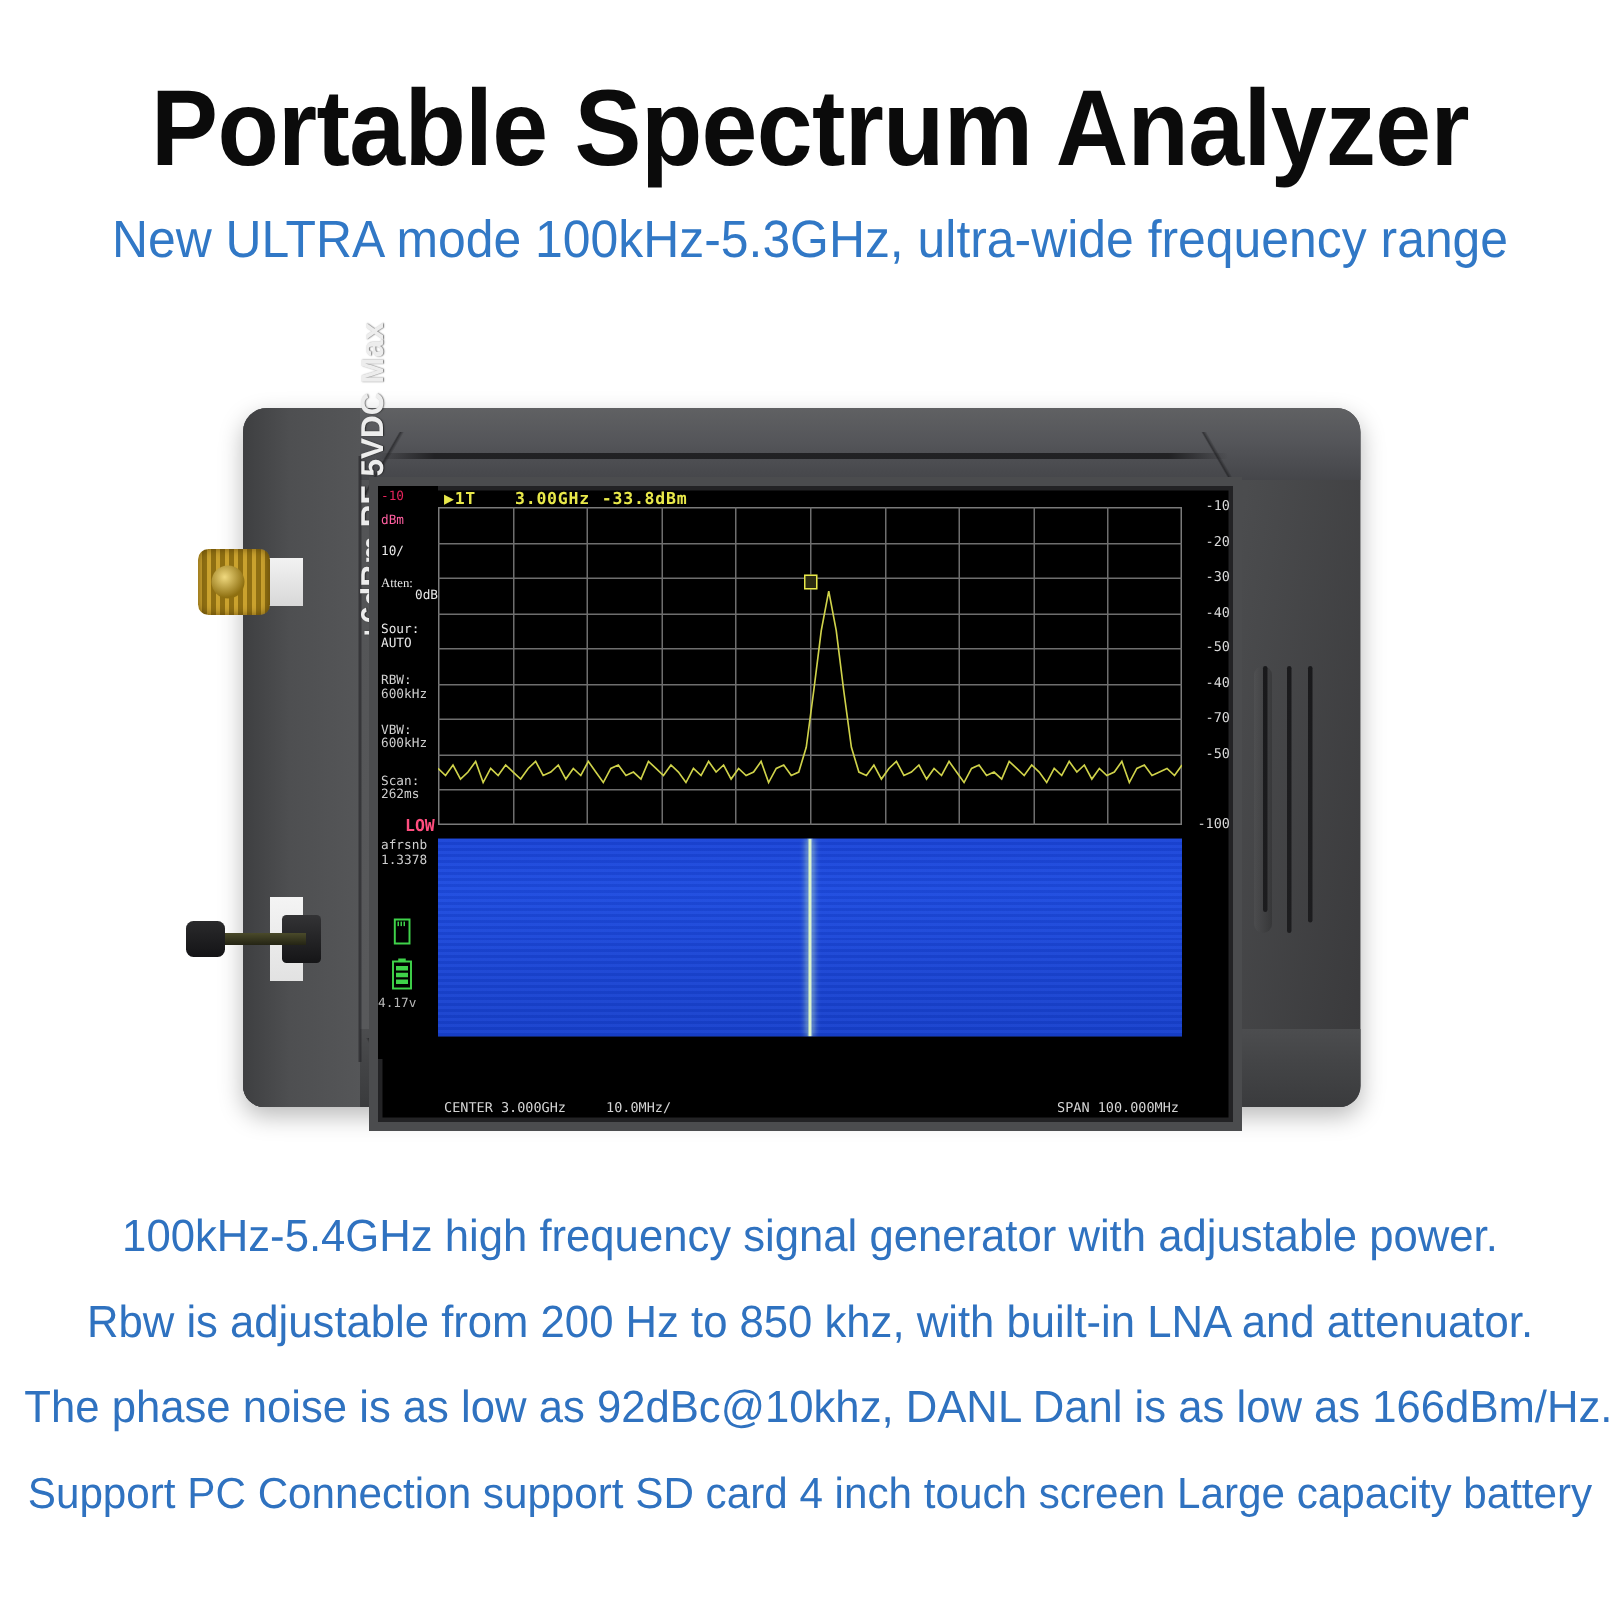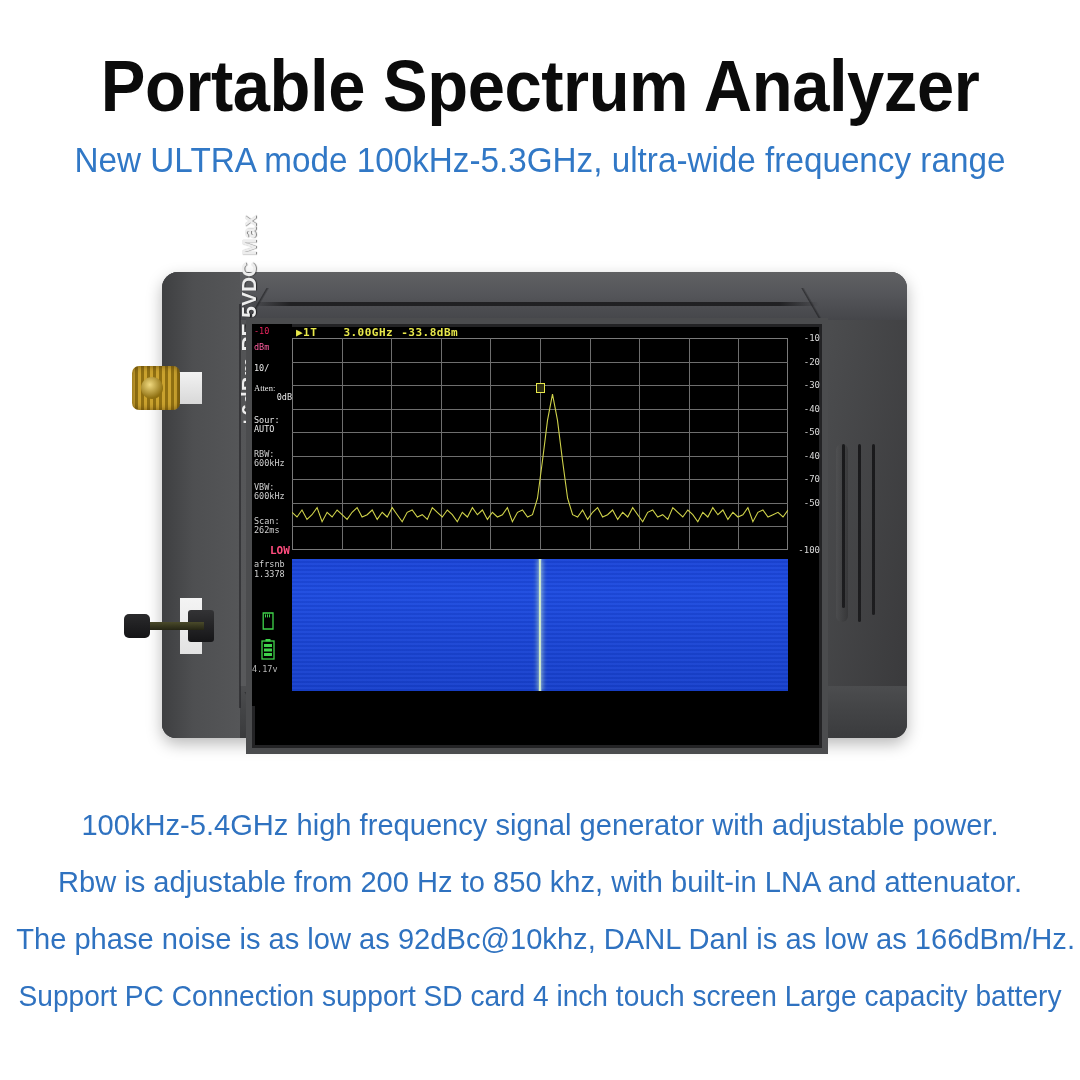--- a/index.html
+++ b/index.html
@@ -398,20 +398,25 @@
           <div class="db-tick" style="top: 116.778px;">-40</div>
           <div class="db-tick" style="top: 140.333px;">-70</div>
           <div class="db-tick" style="top: 163.889px;">-50</div>
           <div class="db-tick" style="top: 211px; text-align: right;">-100</div>
         </div>
 
       <div id="waterfall">
         <div id="wf-line" style="left: 246px;"></div>
       </div>
 
+      <div id="status-bar">
+        <span id="st-center">CENTER 3.000GHz</span>
+        <span id="st-step">10.0MHz/</span>
+        <span id="st-span">SPAN 100.000MHz</span>
+      </div>
     </div>
 
     <div id="vents">
         <div class="vent-sh" style="left: 8px;"></div>
         <div class="vent" style="left: 14px; height: 92%;"></div>
         <div class="vent" style="left: 30px; height: 100%;"></div>
         <div class="vent" style="left: 44px; height: 96%;"></div>
       </div>
 
 

